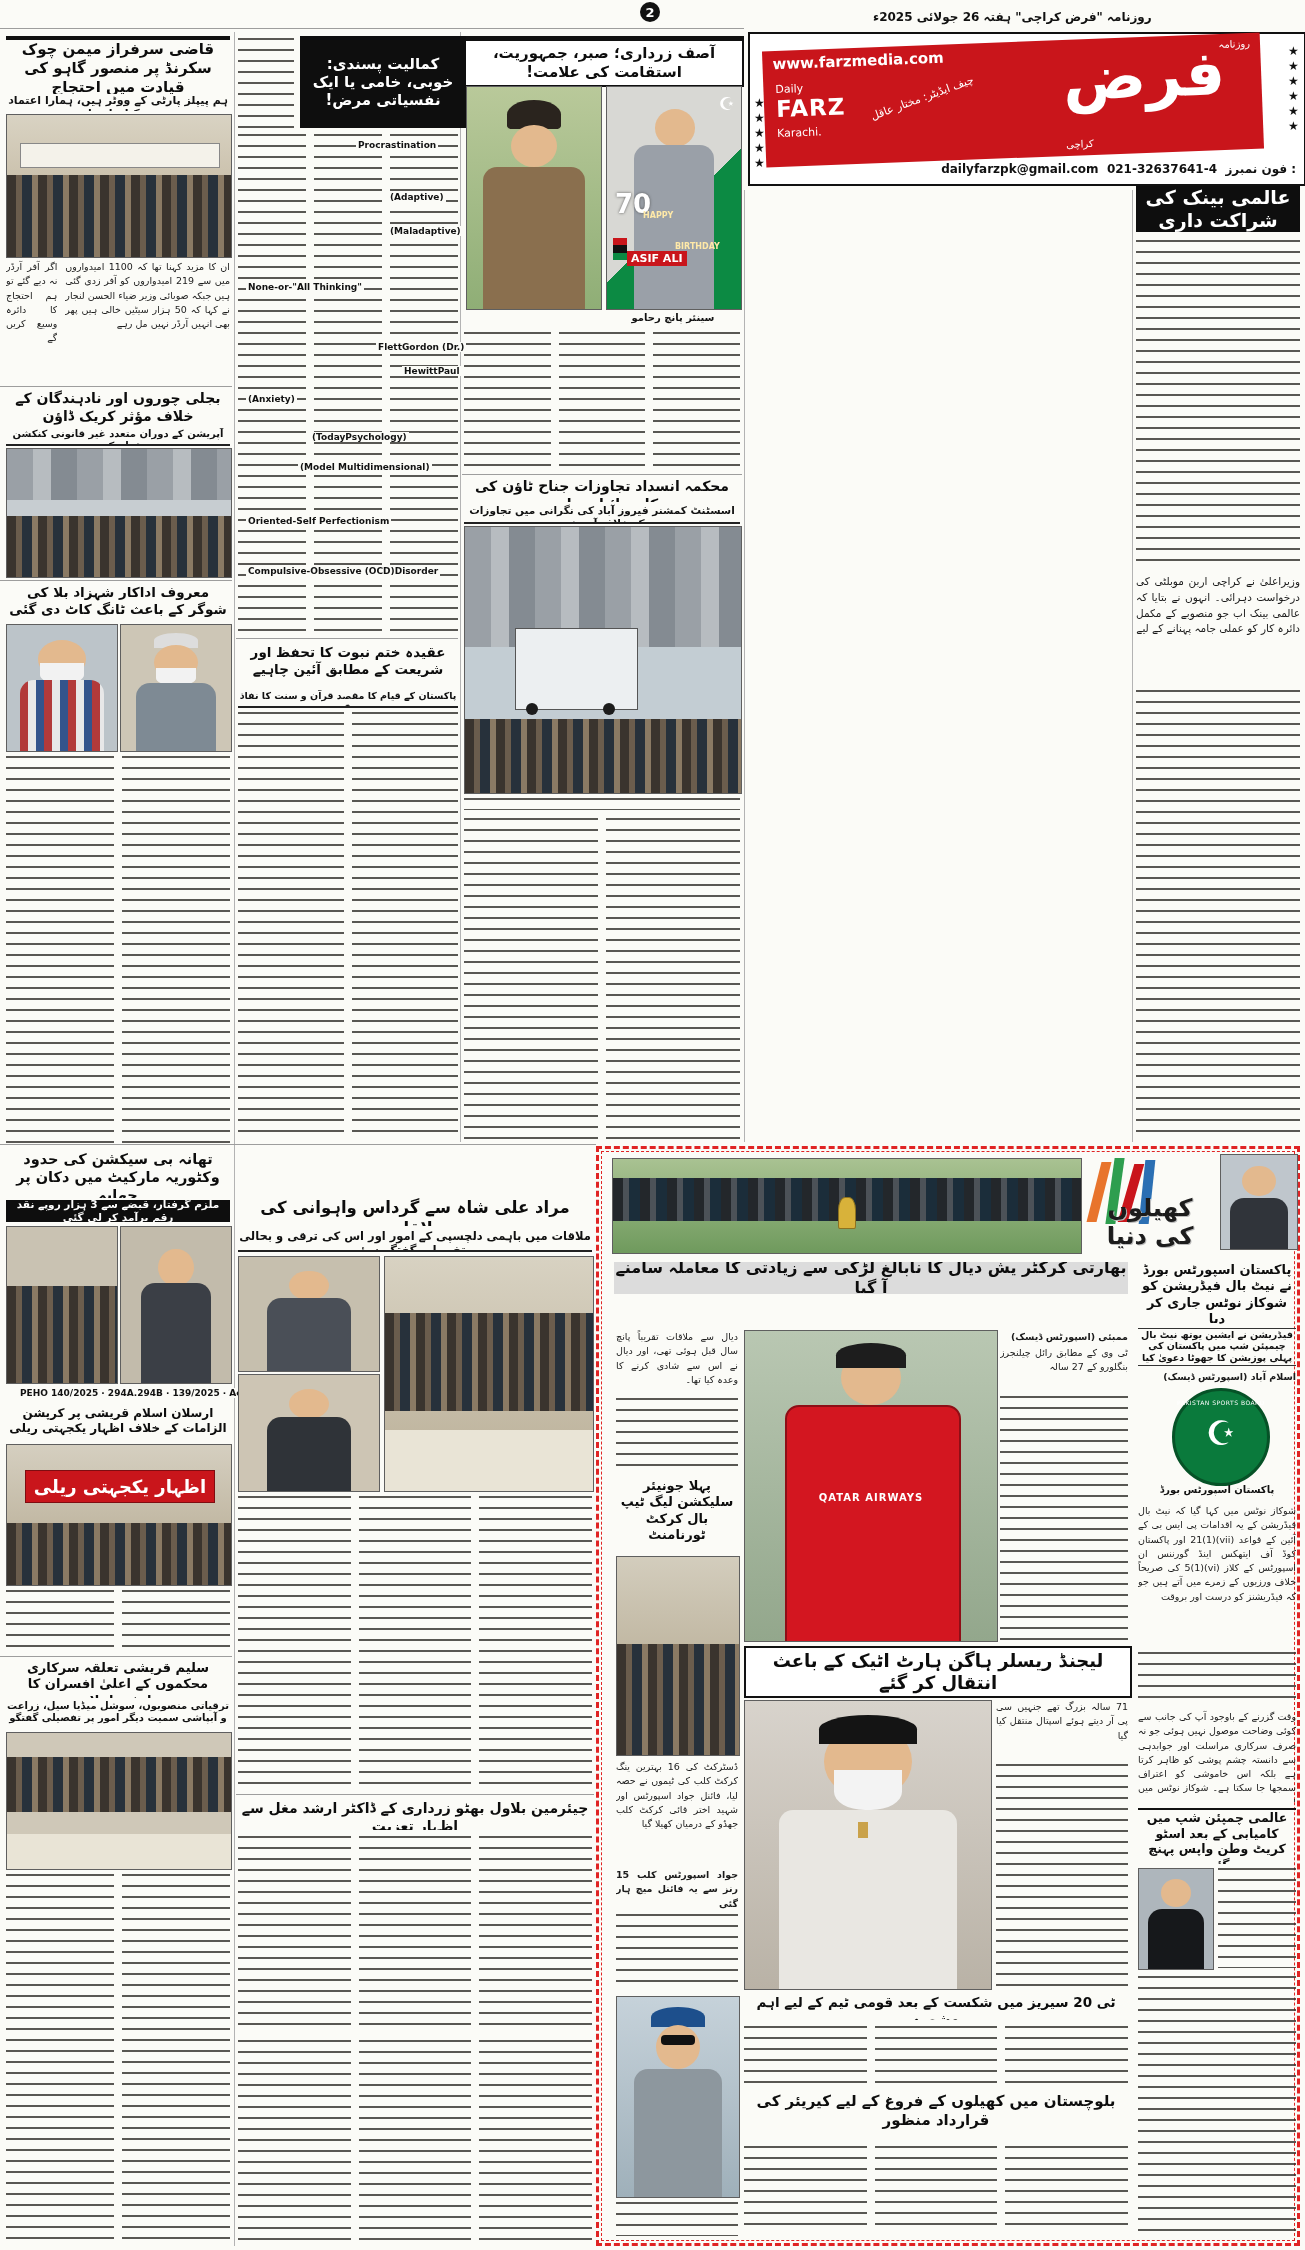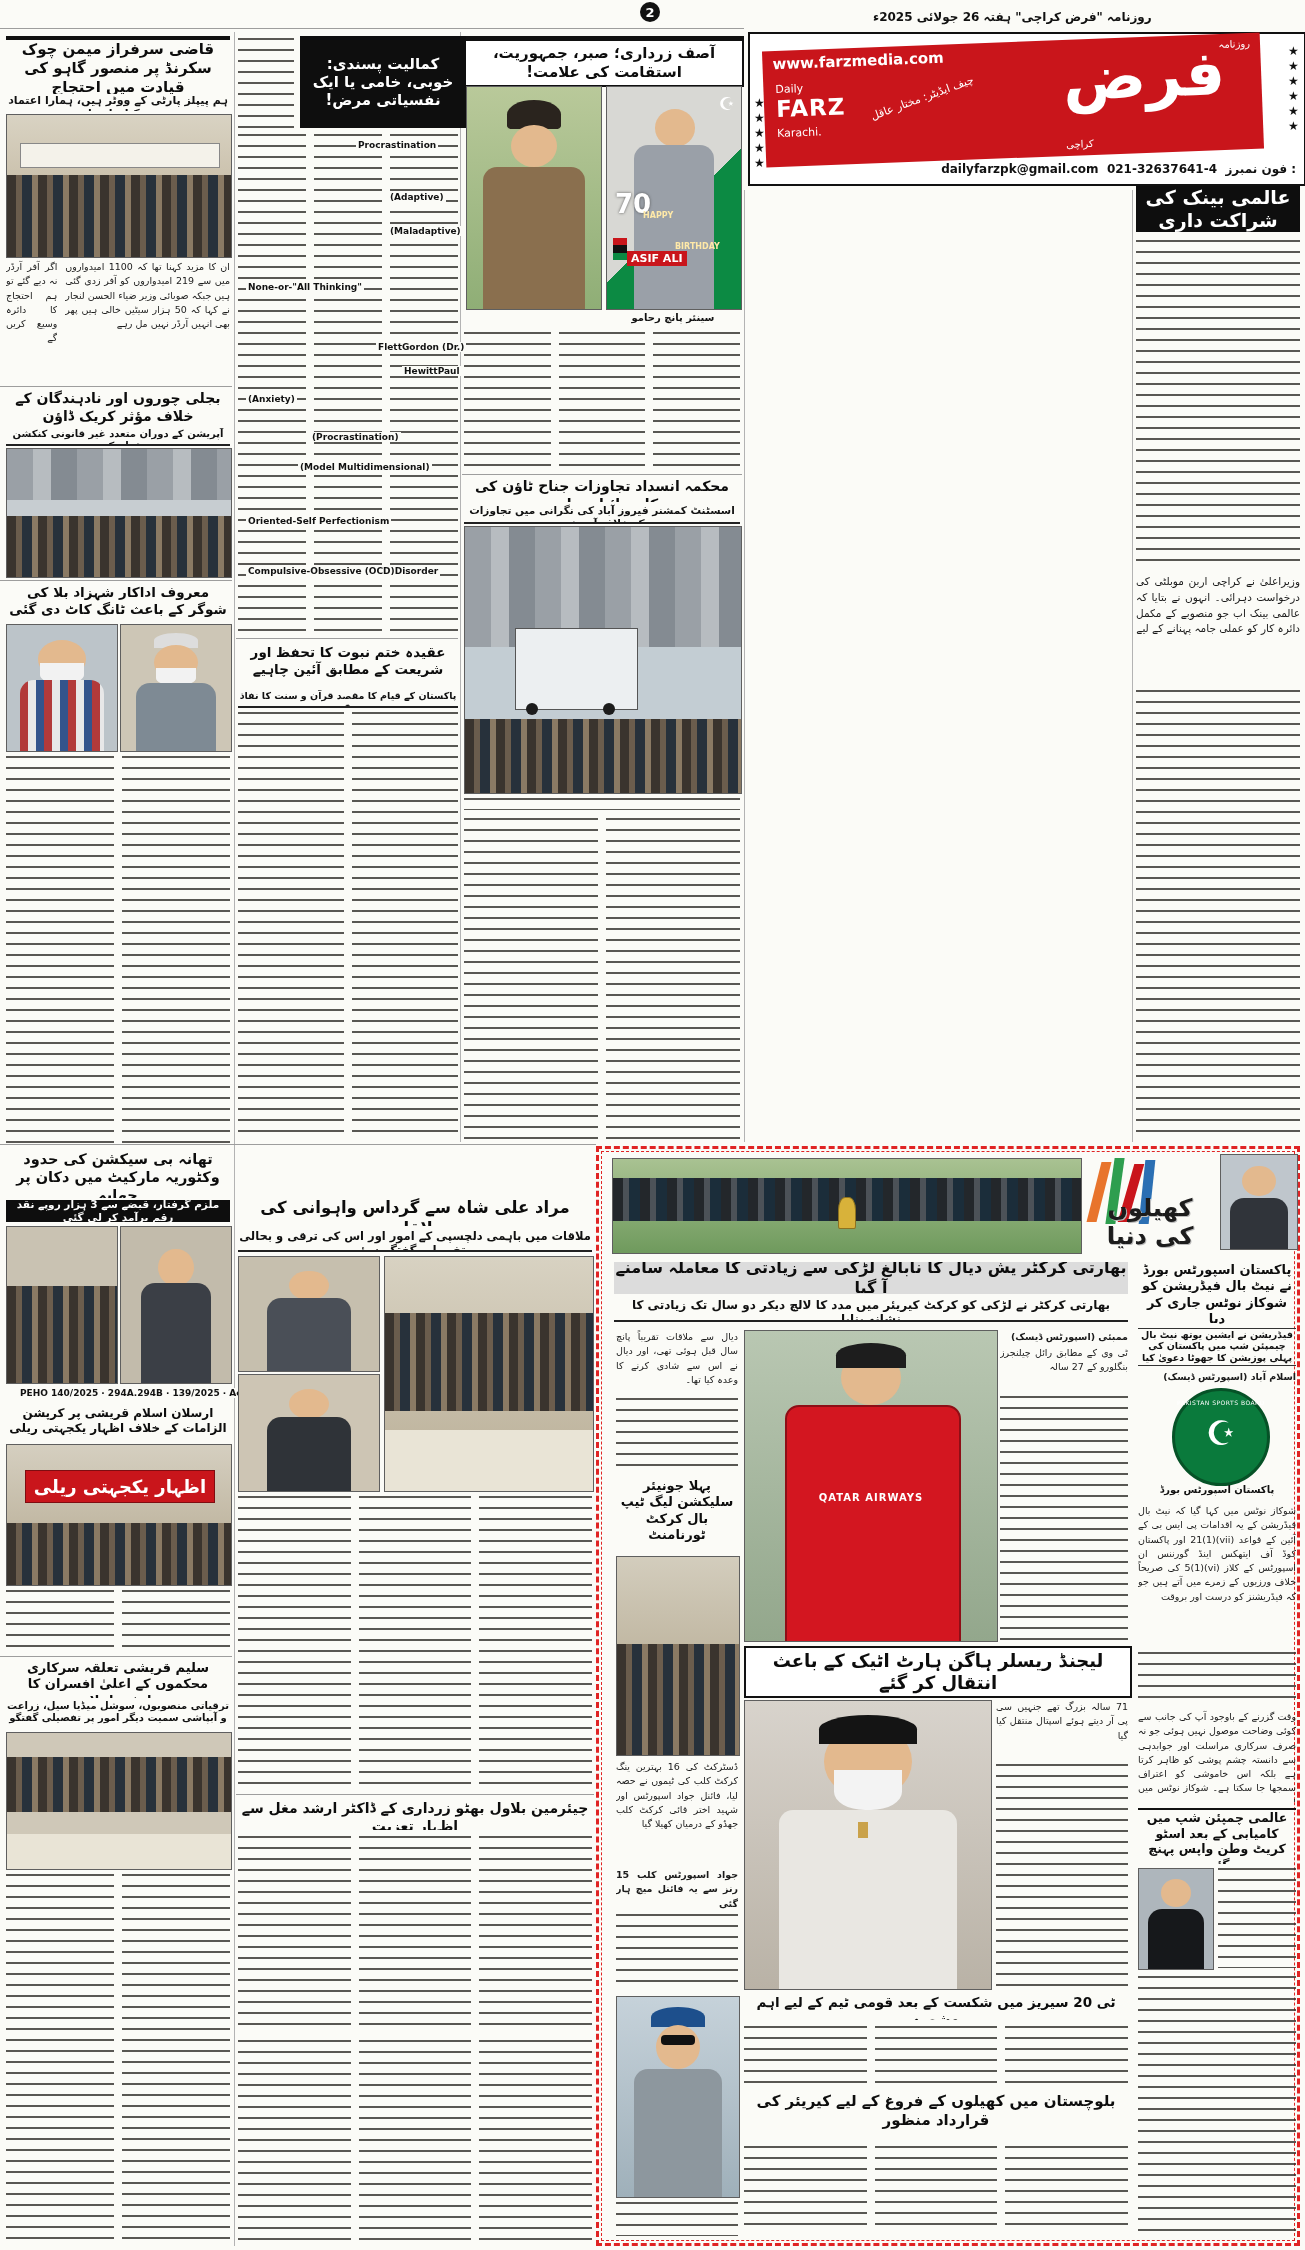--- a/index.html
+++ b/index.html
@@ -153,21 +153,21 @@
       <div class="ft"></div>
       <div class="ft"></div>
       <div class="ft"></div>
     </div>
     <span class="chip" style="left:118px;top:6px;">Procrastination</span>
     <span class="chip" style="left:8px;top:148px;">None-or-"All Thinking"</span>
     <span class="chip" style="left:150px;top:58px;">(Adaptive)</span>
     <span class="chip" style="left:150px;top:92px;">(Maladaptive)</span>
     <span class="chip" style="left:138px;top:208px;">FlettGordon (Dr.)</span>
     <span class="chip" style="left:164px;top:232px;">HewittPaul</span>
-    <span class="chip" style="left:72px;top:298px;">(Procrastination)</span>
+    <span class="chip" style="left:72px;top:298px;">(TodayPsychology)</span>
     <span class="chip" style="left:60px;top:328px;">(Model Multidimensional)</span>
     <span class="chip" style="left:8px;top:382px;">Oriented-Self Perfectionism</span>
     <span class="chip" style="left:8px;top:260px;text-align:center;">(Anxiety)</span>
     <span class="chip" style="left:8px;top:432px;">Compulsive-Obsessive (OCD)Disorder</span>
   </div>
   <div class="hrule" style="left:236px;top:638px;width:222px;"></div>
 
   <div class="abs hl" style="left:238px;top:644px;width:220px;height:42px;font-size:13.5px;">عقیدہ ختم نبوت کا تحفظ اور شریعت کے مطابق آئین چاہیے</div>
   <div class="abs sub rule-b" style="left:238px;top:690px;width:220px;height:16px;font-size:9.5px;">پاکستان کے قیام کا مقصد قرآن و سنت کا نفاذ ہے، مقررین</div>
   <div class="abs cols" style="left:238px;top:712px;width:220px;height:428px;">
@@ -310,21 +310,20 @@
   <div class="abs bt" style="left:1138px;top:1710px;width:158px;height:92px;font-size:9.5px;">وقت گزرنے کے باوجود آپ کی جانب سے کوئی وضاحت موصول نہیں ہوئی جو نہ صرف سرکاری مراسلت اور جوابدہی سے دانستہ چشم پوشی کو ظاہر کرتا ہے بلکہ اس خاموشی کو اعتراف سمجھا جا سکتا ہے۔ شوکاز نوٹس میں اس</div>
   <div class="abs hl" style="left:1138px;top:1808px;width:158px;height:54px;font-size:12.5px;border-top:2px solid #111;">عالمی چمپئن شپ میں کامیابی کے بعد اسٹو کریٹ وطن واپس پہنچ گئی</div>
   <div class="photo" style="left:1138px;top:1868px;width:74px;height:100px;background:#aeb6bc;">
     <div class="face" style="left:30%;top:10%;width:40%;height:28%;"></div>
     <div class="torso" style="left:12%;top:40%;width:76%;height:60%;background:#16181b;"></div>
   </div>
   <div class="abs ft" style="left:1218px;top:1868px;width:78px;height:100px;"></div>
   <div class="abs ft" style="left:1138px;top:1976px;width:158px;height:258px;"></div>
 
   <div class="abs hl graybar" style="left:614px;top:1262px;width:514px;height:32px;font-size:16px;display:flex;align-items:center;justify-content:center;">بھارتی کرکٹر یش دیال کا نابالغ لڑکی سے زیادتی کا معاملہ سامنے آ گیا</div>
-  <div class="abs sub rule-b" style="left:614px;top:1298px;width:514px;height:22px;font-size:12px;">بھارتی کرکٹر نے لڑکی کو کرکٹ کیریئر میں مدد کا لالچ دیکر دو سال تک زیادتی کا نشانہ بنایا</div>
   <div class="abs bt bold" style="left:1000px;top:1330px;width:128px;height:14px;font-size:9.5px;">ممبئی (اسپورٹس ڈیسک)</div>
   <div class="abs bt" style="left:1000px;top:1346px;width:128px;height:44px;font-size:9.5px;">ٹی وی کے مطابق رائل چیلنجرز بنگلورو کے 27 سالہ</div>
   <div class="abs ft" style="left:1000px;top:1396px;width:128px;height:244px;"></div>
   <div class="photo" style="left:744px;top:1330px;width:252px;height:310px;background:linear-gradient(#b9c7b2,#93a78c);">
     <div class="face" style="left:38%;top:6%;width:24%;height:18%;"></div>
     <div class="abs" style="left:36%;top:4%;width:28%;height:8%;background:#1d1d1d;border-radius:50% 50% 0 0;"></div>
     <div class="torso" style="left:16%;top:24%;width:68%;height:76%;background:#d31620;border:2px solid #8e0e16;"></div>
     <div class="abs en" style="left:0;top:52%;width:100%;text-align:center;color:#fff;font-size:10px;font-weight:bold;letter-spacing:1px;">QATAR AIRWAYS</div>
   </div>
   <div class="abs bt" style="left:616px;top:1330px;width:122px;height:62px;font-size:9.5px;">دیال سے ملاقات تقریباً پانچ سال قبل ہوئی تھی، اور دیال نے اس سے شادی کرنے کا وعدہ کیا تھا۔</div>

